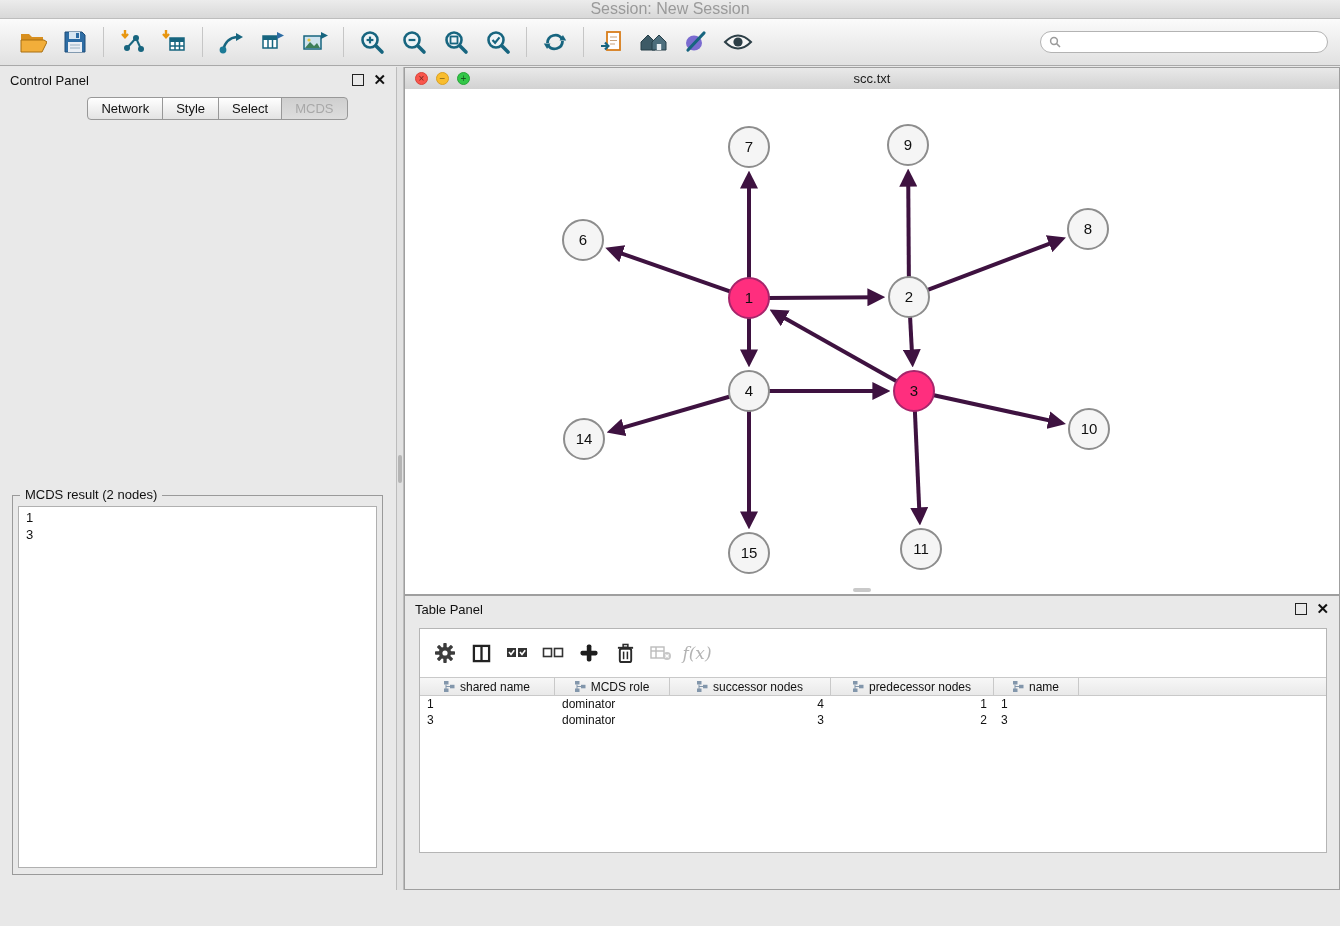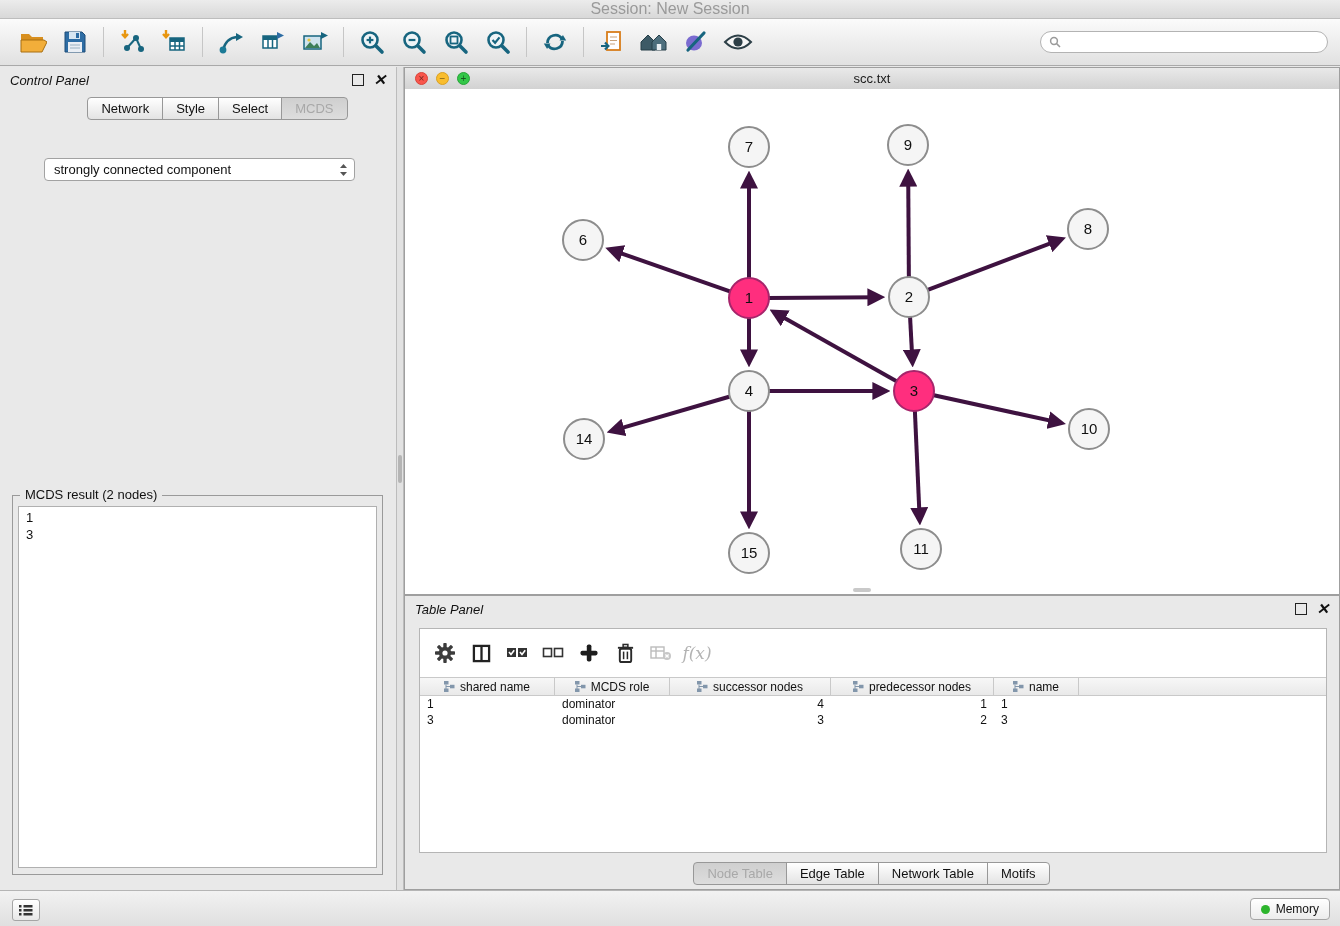--- a/index.html
+++ b/index.html
@@ -15,21 +15,21 @@
     display:flex;align-items:center;padding:0 12px;}
   .tbtn{width:42px;height:40px;display:flex;align-items:center;justify-content:center;border-radius:4px;}
   .tsep{width:1px;height:30px;background:#c6c6c6;margin:0 7px;}
   .search{margin-left:auto;width:288px;height:22px;border:1px solid #b3b3b3;border-radius:12px;
     background:#fff;display:flex;align-items:center;padding:0 8px;box-sizing:border-box;}
   .search input{border:none;outline:none;flex:1;font-size:12px;background:transparent;margin-left:6px;font-family:inherit;}
   
   .main{position:absolute;top:67px;left:0;width:100%;height:823px;}
   
   .control-panel{position:absolute;left:0;top:0;width:396px;height:100%;background:#e9e9e9;box-sizing:border-box;}
-  .panel-header{height:26px;display:flex;align-items:center;padding:0 10px;font-size:13px;font-style:italic;}
+  .panel-header{height:26px;display:flex;align-items:center;padding:0 10px;font-size:13px;}
   .panel-controls{margin-left:auto;display:flex;gap:9px;align-items:center;}
   .float-btn{width:10px;height:10px;border:1.5px solid #222;background:transparent;display:inline-block;}
   .close-x{font-size:15px;font-weight:bold;color:#111;line-height:12px;}
   .cp-tabs{display:flex;justify-content:center;margin-top:4px;margin-left:40px;}
   .tab{border:1px solid #989898;background:linear-gradient(#ffffff,#e3e3e3);
     padding:3px 13px;font-size:13px;margin-left:-1px;white-space:nowrap;}
   .tab:first-child{border-radius:4px 0 0 4px;}
   .tab:last-child{border-radius:0 4px 4px 0;}
   .tab.active{background:linear-gradient(#cfcfcf,#dddddd);color:#a8a8a8;}
   .opt-label{text-align:center;font-size:13px;margin-top:24px;}
@@ -246,29 +246,20 @@
           <span class="float-btn"></span>
           <span class="close-x">✕</span>
         </span>
       </div>
       <div class="cp-tabs">
         <span class="tab">Network</span>
         <span class="tab">Style</span>
         <span class="tab">Select</span>
         <span class="tab active">MCDS</span>
       </div>
-      <div class="combo">
-        <span>strongly connected component</span>
-        <span class="arrows">
-          <svg width="9" height="14" viewBox="0 0 9 14">
-            <path d="M4.5 1 L8 5 H1 Z" fill="#555"></path>
-            <path d="M4.5 13 L1 9 H8 Z" fill="#555"></path>
-          </svg>
-        </span>
-      </div>
       <div class="groupbox">
         <span class="legend">MCDS result (2 nodes)</span>
         <div class="result-list">
             <div class="result-item">1</div>
             <div class="result-item">3</div>
           </div>
       </div>
     </div>
 
     <div class="splitter">
@@ -488,39 +479,17 @@
             </div>
             <div class="trow">
               <div class="tcell" style="width: 135px; text-align: left;">3</div>
               <div class="tcell" style="width: 115px; text-align: left;">dominator</div>
               <div class="tcell" style="width: 161px; text-align: right;">3</div>
               <div class="tcell" style="width: 163px; text-align: right;">2</div>
               <div class="tcell" style="width: 85px; text-align: left;">3</div>
             </div>
           </div>
       </div>
-      <div class="tp-tabs">
-        <span class="tab active">Node Table</span>
-        <span class="tab">Edge Table</span>
-        <span class="tab">Network Table</span>
-        <span class="tab">Motifs</span>
-      </div>
     </div>
   </div>
 
-  <div class="statusbar">
-    <div class="sb-left-btn">
-      <svg width="14" height="12" viewBox="0 0 14 12">
-        <rect x="0" y="1" width="2.5" height="2.5" fill="#333"></rect>
-        <rect x="0" y="5" width="2.5" height="2.5" fill="#333"></rect>
-        <rect x="0" y="9" width="2.5" height="2.5" fill="#333"></rect>
-        <rect x="4.5" y="1" width="9" height="2.5" fill="#333"></rect>
-        <rect x="4.5" y="5" width="9" height="2.5" fill="#333"></rect>
-        <rect x="4.5" y="9" width="9" height="2.5" fill="#333"></rect>
-      </svg>
-    </div>
-    <div class="memory-btn">
-      <span class="dot"></span>
-      <span>Memory</span>
-    </div>
-  </div>
 
 </div>
 
 </body></html>

